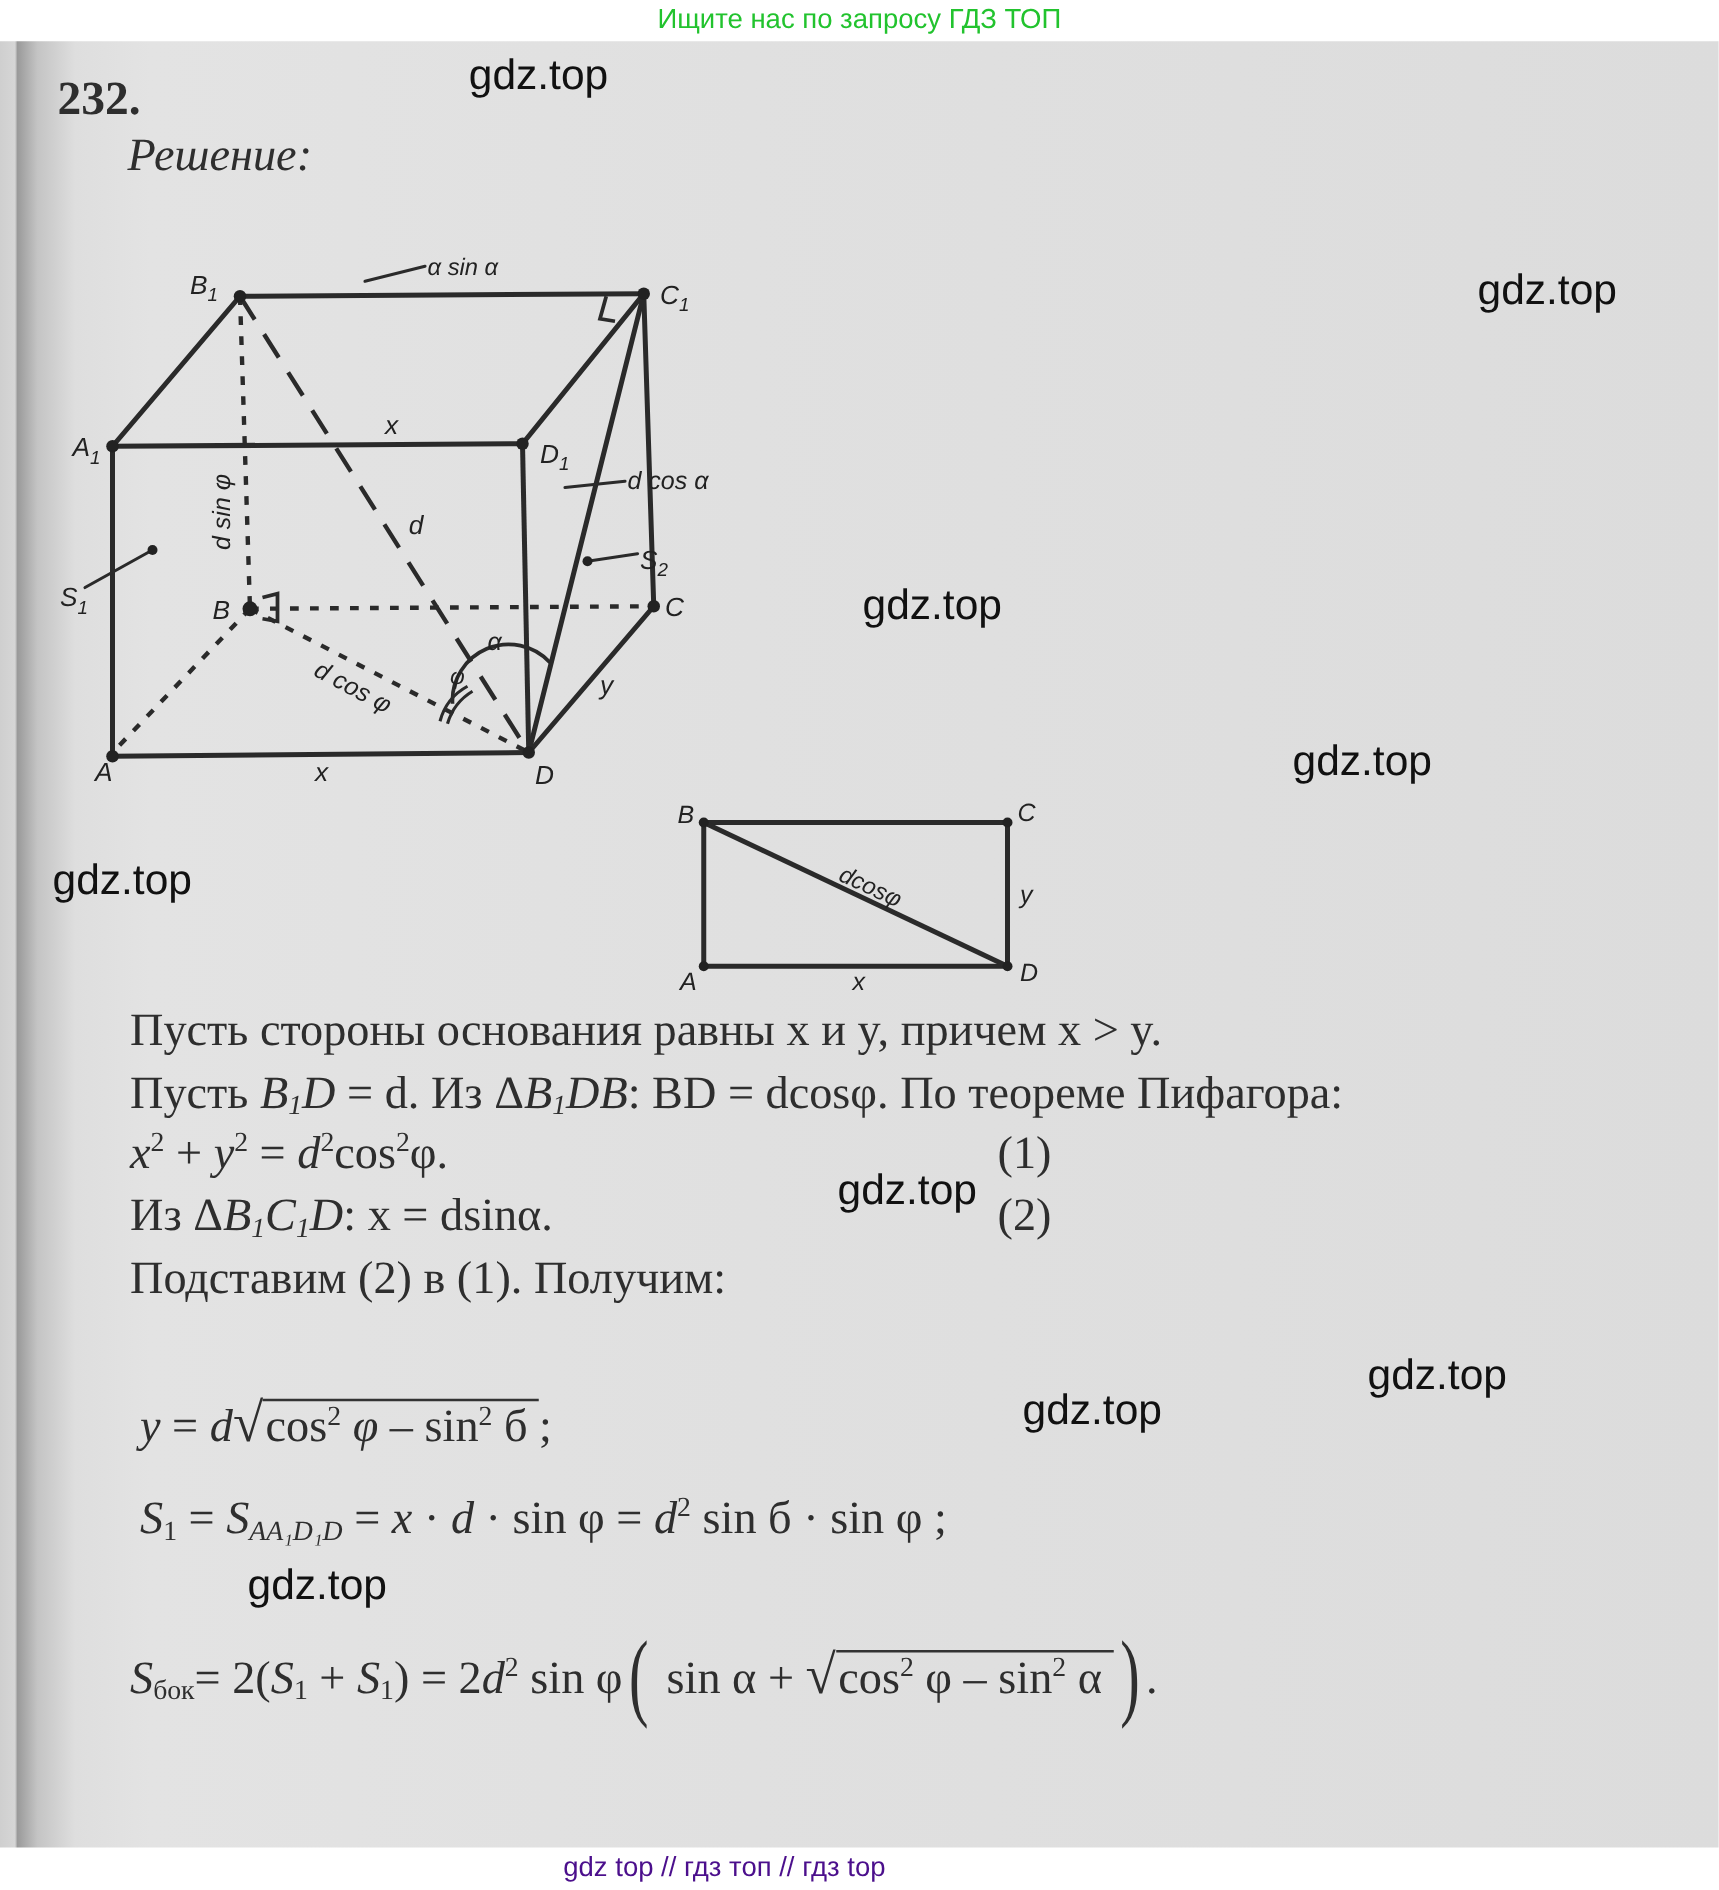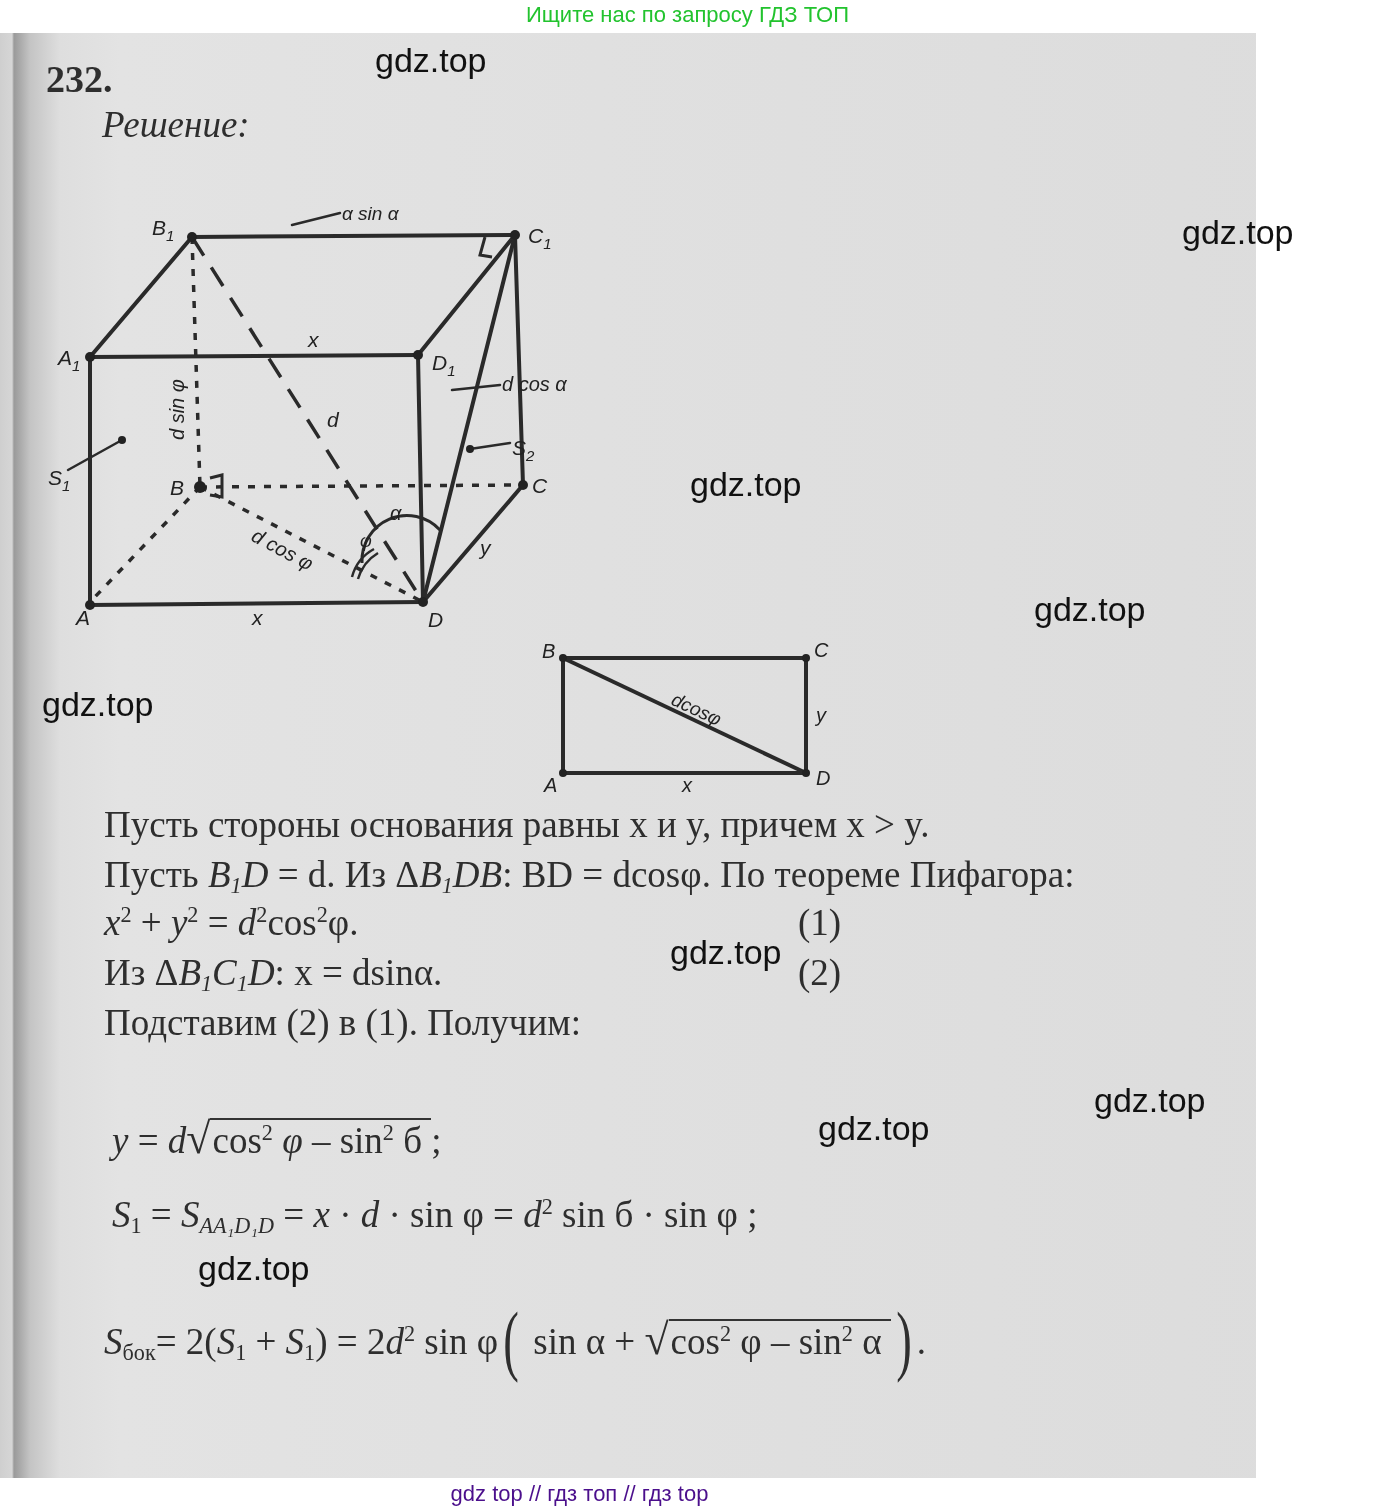--- a/index.html
+++ b/index.html
@@ -2,21 +2,21 @@
 <html><head>
 <meta charset="utf-8">
 <style>
   html, body { margin:0; padding:0; }
   body { width:1375px; height:1512px; position:relative; background:#ffffff; overflow:hidden;
          font-family:"Liberation Serif", serif; color:#2e2e2e; }
   .top-banner { position:absolute; left:0; top:0; width:1375px; height:33px; text-align:center;
          font-family:"Liberation Sans", sans-serif; font-size:22px; line-height:30px; color:#22c32e; }
   .bottom-banner { position:absolute; left:0; top:1478px; width:1159px; height:34px; text-align:center;
          font-family:"Liberation Sans", sans-serif; font-size:22px; line-height:32px; color:#4b0f8c; }
-  .page { position:absolute; left:0; top:33px; width:1256px; height:1445px;
+  .page { position:absolute; left:0; top:33px; width:1375px; height:1445px;
          background:linear-gradient(90deg,#cfcfcf 0px,#d6d6d6 12px,#9a9a9a 14px,#c4c4c4 30px,#dedede 60px,#e3e3e3 120px,#e0e0e0 600px,#dcdcdc 1375px); }
   .wm { position:absolute; font-family:"Liberation Sans", sans-serif; font-size:34px; color:#111; }
   .t { position:absolute; white-space:nowrap; }
   .num { font-weight:bold; font-size:38px; }
   .it { font-style:italic; }
   .txt { font-size:37px; }
   sub { font-size:60%; vertical-align:-0.25em; }
   sup { font-size:60%; vertical-align:0.6em; }
   .sqrt { border-top:2px solid #333; padding-left:2px; }
   .rad { font-size:44px; }

